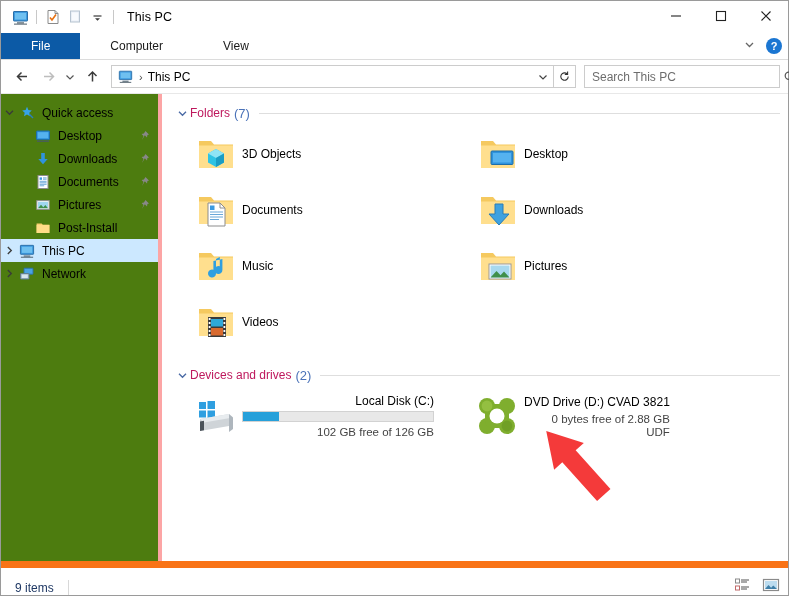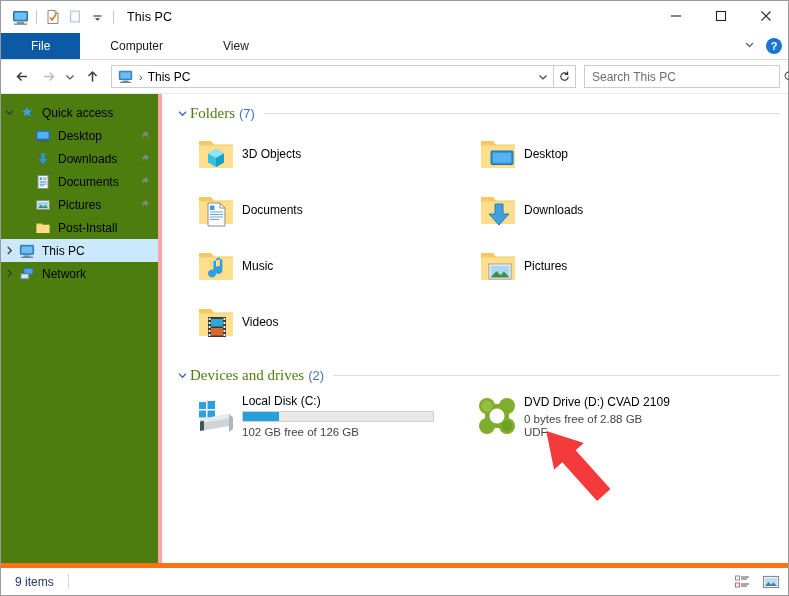--- a/index.html
+++ b/index.html
@@ -93,44 +93,44 @@
   .nav-ico{width:20px;display:flex;align-items:center;justify-content:center;flex:0 0 20px;}
   .nav-label{font-size:12px;color:#000;margin-left:5px;white-space:nowrap;}
   .nav-pin{margin-left:auto;display:flex;align-items:center;}
   .lvl2{padding-left:16px;}
 
   .content{
     flex:1;background:#ffffff;overflow:hidden;position:relative;padding:0 0 0 12px;
   }
   .grouphdr{display:flex;align-items:center;height:26px;margin-top:6px;padding-right:8px;}
   .grp-chev{width:16px;display:flex;align-items:center;justify-content:center;}
-  .grp-title{font-size:15px;color:#4d7c0f;white-space:nowrap;font-family:Liberation Serif, serif;}
+  .grp-title{font-size:12px;color:#be185d;white-space:nowrap;}
   .grp-count{font-size:13px;color:#4a72b8;margin-left:4px;}
   .grp-rule{flex:1;height:1px;background:#dedede;margin-left:9px;}
 
-  .tilegrid{display:flex;flex-wrap:wrap;padding-left:8px;}
+  .tilegrid{display:flex;flex-wrap:wrap;padding-left:8px;text-align:right;}
   .tile{
     width:282px;height:56px;display:flex;align-items:center;
     padding-left:8px;box-sizing:border-box;cursor:default;
   }
   .tile-ico{width:52px;flex:0 0 52px;display:flex;align-items:center;justify-content:center;}
   .tile-body{display:flex;flex-direction:column;justify-content:center;min-width:0;}
   .tile-name{font-size:12px;color:#000;white-space:nowrap;}
   .tile-sub{font-size:11.5px;color:#444;white-space:nowrap;margin-top:1px;}
   .drive .tile-name{margin-bottom:3px;}
   .pbar{
     width:192px;height:11px;background:#e8e8e8;border:1px solid #d2d2d2;
     box-sizing:border-box;margin-bottom:3px;
   }
   .pbar-fill{height:100%;background:#26a0da;}
 
   
   .statusbar{
-    height:27px;flex:0 0 27px;border-top:5px solid #f97316;background:#ffffff;
-    display:flex;align-items:center;padding:0 6px 0 14px;
+    height:27px;flex:0 0 27px;border-top:7px solid #f97316;background:#ffffff;
+    display:flex;align-items:flex-end;padding:0 6px 0 14px;
   }
   .status-txt{font-size:12px;color:#1f3864;}
   .status-sep{width:1px;height:15px;background:#d8d8d8;margin-left:14px;}
   .status-right{margin-left:auto;display:flex;align-items:center;gap:7px;}
   .vbtn{width:22px;height:20px;display:flex;align-items:center;justify-content:center;}
 
   .arrow-annot{position:absolute;left:520px;top:415px;pointer-events:none;}
 </style>
 </head>
 <body>
@@ -568,21 +568,21 @@
                 <circle cx="12" cy="30" r="8"></circle>
                 <circle cx="32" cy="30" r="8"></circle>
                 <rect x="10" y="8" width="24" height="24" rx="7"></rect>
               </g>
               <circle cx="22" cy="20" r="7.5" fill="#fff"></circle>
               <circle cx="12" cy="10" r="5.4" fill="#a6cd52" opacity=".55"></circle>
               <circle cx="32" cy="30" r="5.4" fill="#5f8f1c" opacity=".45"></circle>
             </svg>
           </span>
           <span class="tile-body">
-            <span class="tile-name">DVD Drive (D:) CVAD 2109</span>
+            <span class="tile-name">DVD Drive (D:) CVAD 3821</span>
             <span class="tile-sub">0 bytes free of 2.88 GB</span>
             <span class="tile-sub">UDF</span>
           </span>
         </div>
 
       </div>
 
       <div class="arrow-annot" style="left:358px;top:322px;">
         <svg width="110" height="95" viewBox="0 0 110 95">
           <g transform="rotate(-42 55 47)">

